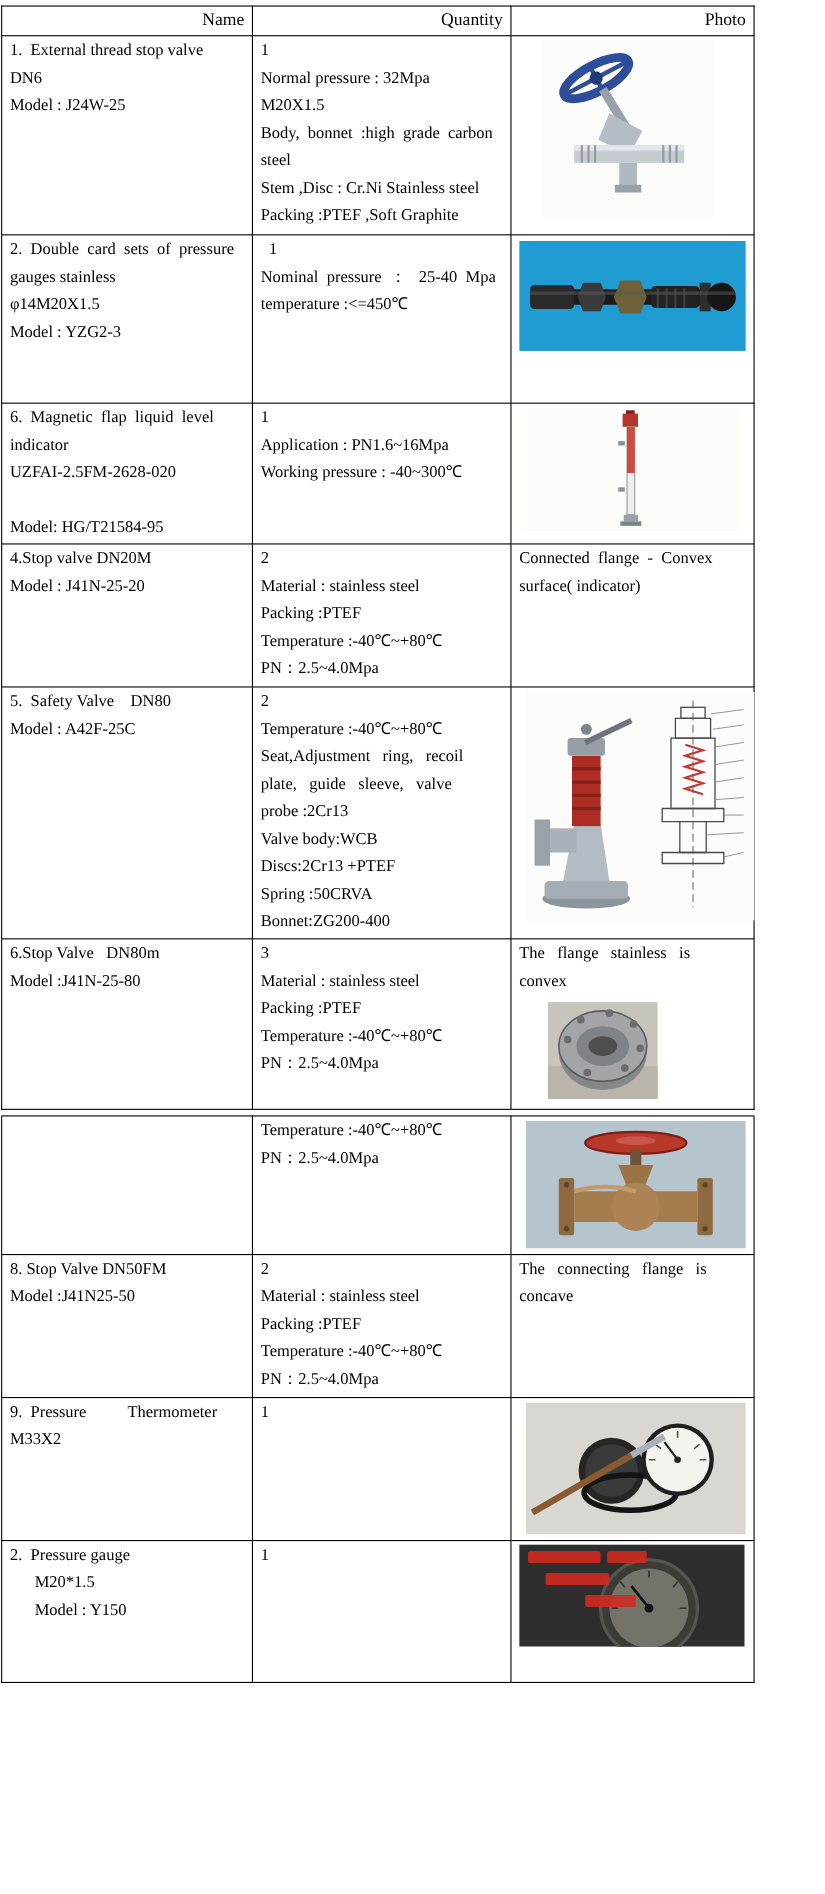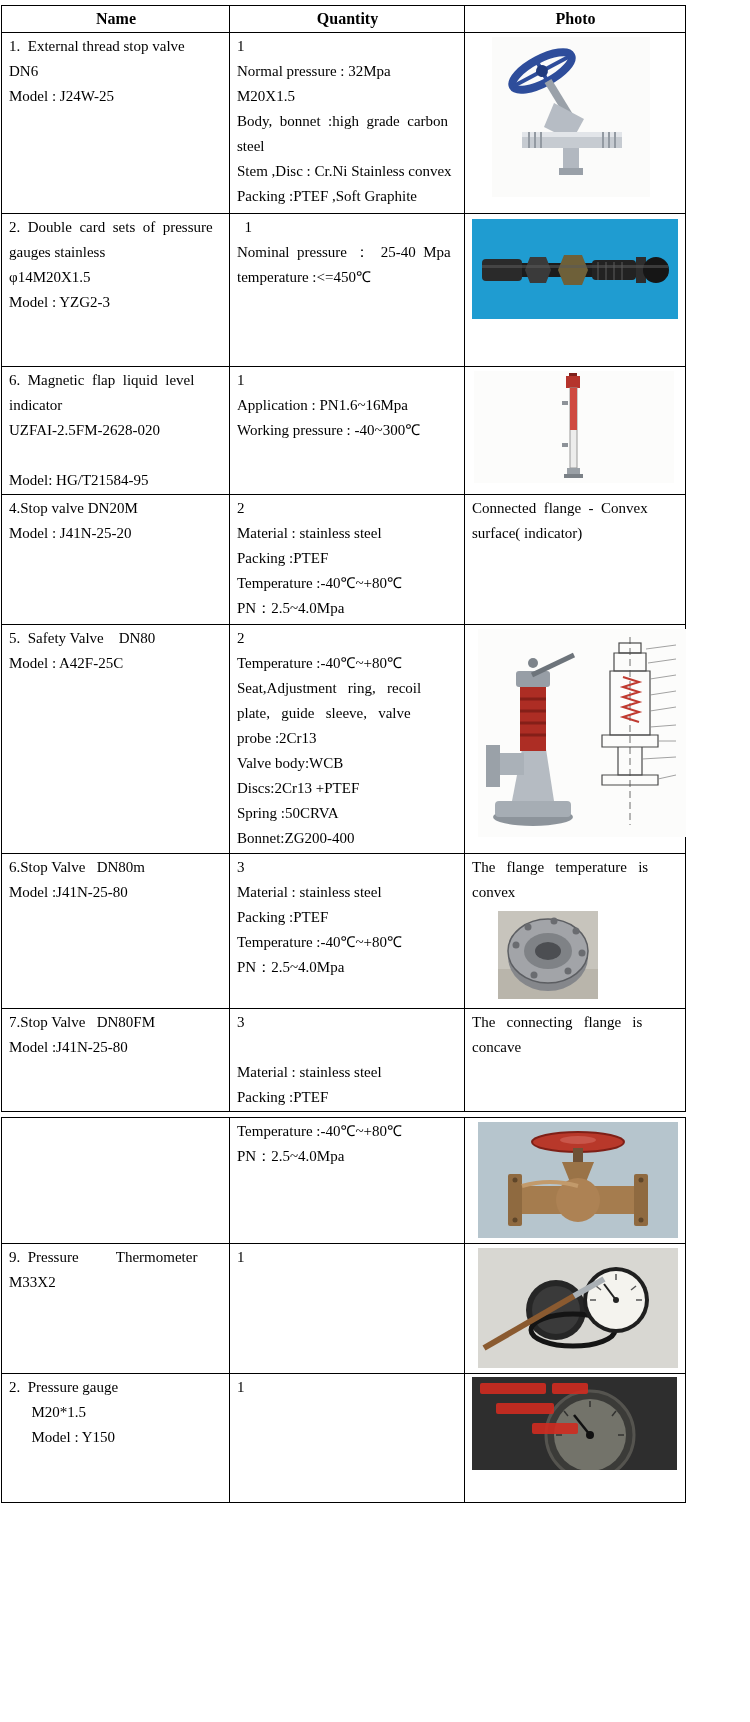--- a/index.html
+++ b/index.html
@@ -1,21 +1,21 @@
 <!DOCTYPE html>
 <html><head>
 <meta charset="utf-8">
 <style>
   html,body{margin:0;padding:0;background:#ffffff;}
   body{width:750px;height:1722px;font-family:"Liberation Serif",serif;color:#000;}
   .page{padding:5px 0 0 1px;}
   table{border-collapse:collapse;table-layout:fixed;width:684px;}
   col.c-name{width:228px;} col.c-qty{width:235px;} col.c-photo{width:221px;}
   th,td{border:1px solid #000;vertical-align:top;padding:1px 7px;font-weight:normal;}
-  th{text-align:center;font-size:16px;line-height:24px;height:24px;padding-left:8px;font-weight:bold;}
+  th{text-align:right;font-size:16px;line-height:24px;height:24px;padding-left:8px;}
   p.cl{margin:0;line-height:25px;min-height:25px;font-size:15px;white-space:pre-wrap;text-align:left;}
   tr.pagebreak td{height:5px;padding:0;border-left:none;border-right:none;border-top:1px solid #000;border-bottom:1px solid #000;}
   .photo{margin:3px 0 3px 6px;line-height:0;}
   div[data-name="stop-valve-photo"]{margin-left:20px;}
   div[data-name="flange-photo"]{margin-left:26px;margin-top:6px;}
   div[data-name="level-indicator-photo"]{margin-left:2px;}
   div[data-name="pressure-gauge-photo"]{margin:2px 0 0 0;}
   div[data-name="gauge-connection-photo"]{margin:4px 0 0 0;}
 </style>
 </head>
@@ -41,21 +41,21 @@
             <p class="cl" data-name="cell-line">1.  External thread stop valve</p>
             <p class="cl" data-name="cell-line">DN6</p>
             <p class="cl" data-name="cell-line">Model : J24W-25</p>
           </td>
           <td class="col-qty" data-name="table-cell">
             <p class="cl" data-name="cell-line">1</p>
             <p class="cl" data-name="cell-line">Normal pressure : 32Mpa</p>
             <p class="cl" data-name="cell-line">M20X1.5</p>
             <p class="cl" data-name="cell-line">Body,  bonnet  :high  grade  carbon</p>
             <p class="cl" data-name="cell-line">steel</p>
-            <p class="cl" data-name="cell-line">Stem ,Disc : Cr.Ni Stainless convex</p>
+            <p class="cl" data-name="cell-line">Stem ,Disc : Cr.Ni Stainless steel</p>
             <p class="cl" data-name="cell-line">Packing :PTEF ,Soft Graphite</p>
           </td>
           <td class="col-photo" data-name="table-cell">
             <div class="photo" data-name="stop-valve-photo"><svg width="158" height="160" viewBox="0 0 158 160" xmlns="http://www.w3.org/2000/svg">
                 <rect width="158" height="160" fill="#fbfbfa"></rect>
                 <g transform="rotate(-28 50 34)">
                   <ellipse cx="50" cy="34" rx="33" ry="12" fill="none" stroke="#2e4d9b" stroke-width="8"></ellipse>
                   <line x1="17" y1="34" x2="83" y2="34" stroke="#2e4d9b" stroke-width="4"></line>
                   <line x1="50" y1="22" x2="50" y2="46" stroke="#2e4d9b" stroke-width="4"></line>
                   <circle cx="50" cy="34" r="6" fill="#203a7c"></circle>
@@ -217,57 +217,41 @@
             <p class="cl" data-name="cell-line">Model :J41N-25-80</p>
           </td>
           <td class="col-qty" data-name="table-cell">
             <p class="cl" data-name="cell-line">3</p>
             <p class="cl" data-name="cell-line">Material : stainless steel</p>
             <p class="cl" data-name="cell-line">Packing :PTEF</p>
             <p class="cl" data-name="cell-line">Temperature :-40℃~+80℃</p>
             <p class="cl" data-name="cell-line">PN：2.5~4.0Mpa</p>
           </td>
           <td class="col-photo" data-name="table-cell">
-            <p class="cl" data-name="cell-line">The   flange   temperature   is</p>
+            <p class="cl" data-name="cell-line">The   flange   stainless   is</p>
             <p class="cl" data-name="cell-line">convex</p>
             <div class="photo" data-name="flange-photo"><svg width="100" height="88" viewBox="0 0 100 88" xmlns="http://www.w3.org/2000/svg">
                 <rect width="100" height="88" fill="#c7c4bc"></rect>
                 <rect y="58" width="100" height="30" fill="#b9b5ab"></rect>
                 <ellipse cx="50" cy="46" rx="40" ry="34" fill="#85878b"></ellipse>
                 <ellipse cx="50" cy="40" rx="40" ry="32" fill="#a2a4a8" stroke="#5c5e62" stroke-width="1.5"></ellipse>
                 <ellipse cx="50" cy="40" rx="24" ry="18" fill="#7f8286"></ellipse>
                 <ellipse cx="50" cy="40" rx="13" ry="9" fill="#4c4e52"></ellipse>
                 <g fill="#6a6c70">
                   <circle cx="18" cy="34" r="3.5"></circle>
                   <circle cx="30" cy="16" r="3.5"></circle>
                   <circle cx="56" cy="10" r="3.5"></circle>
                   <circle cx="78" cy="20" r="3.5"></circle>
                   <circle cx="84" cy="42" r="3.5"></circle>
                   <circle cx="70" cy="60" r="3.5"></circle>
                   <circle cx="36" cy="64" r="3.5"></circle>
                 </g>
               </svg></div>
           </td>
         </tr>
-        <tr data-name="table-row">
-          <td class="col-name" data-name="table-cell" style="height: 98px;">
-            <p class="cl" data-name="cell-line">7.Stop Valve   DN80FM</p>
-            <p class="cl" data-name="cell-line">Model :J41N-25-80</p>
-          </td>
-          <td class="col-qty" data-name="table-cell">
-            <p class="cl" data-name="cell-line">3</p>
-            <p class="cl" data-name="cell-line"></p>
-            <p class="cl" data-name="cell-line">Material : stainless steel</p>
-            <p class="cl" data-name="cell-line">Packing :PTEF</p>
-          </td>
-          <td class="col-photo" data-name="table-cell">
-            <p class="cl" data-name="cell-line">The   connecting   flange   is</p>
-            <p class="cl" data-name="cell-line">concave</p>
-          </td>
-        </tr>
         <tr class="pagebreak" data-name="page-break">
           <td colspan="3"></td>
         </tr>
         <tr data-name="table-row">
           <td class="col-name" data-name="table-cell" style="height: 123px;"></td>
           <td class="col-qty" data-name="table-cell">
             <p class="cl" data-name="cell-line">Temperature :-40℃~+80℃</p>
             <p class="cl" data-name="cell-line">PN：2.5~4.0Mpa</p>
           </td>
           <td class="col-photo" data-name="table-cell">
@@ -285,20 +269,37 @@
                 <g fill="#5f4629">
                   <circle cx="37" cy="58" r="2.5"></circle>
                   <circle cx="37" cy="98" r="2.5"></circle>
                   <circle cx="163" cy="58" r="2.5"></circle>
                   <circle cx="163" cy="98" r="2.5"></circle>
                 </g>
               </svg></div>
           </td>
         </tr>
         <tr data-name="table-row">
+          <td class="col-name" data-name="table-cell" style="height: 127px;">
+            <p class="cl" data-name="cell-line">8. Stop Valve DN50FM</p>
+            <p class="cl" data-name="cell-line">Model :J41N25-50</p>
+          </td>
+          <td class="col-qty" data-name="table-cell">
+            <p class="cl" data-name="cell-line">2</p>
+            <p class="cl" data-name="cell-line">Material : stainless steel</p>
+            <p class="cl" data-name="cell-line">Packing :PTEF</p>
+            <p class="cl" data-name="cell-line">Temperature :-40℃~+80℃</p>
+            <p class="cl" data-name="cell-line">PN：2.5~4.0Mpa</p>
+          </td>
+          <td class="col-photo" data-name="table-cell">
+            <p class="cl" data-name="cell-line">The   connecting   flange   is</p>
+            <p class="cl" data-name="cell-line">concave</p>
+          </td>
+        </tr>
+        <tr data-name="table-row">
           <td class="col-name" data-name="table-cell" style="height: 127px; margin-top: 40px;">
             <p class="cl" data-name="cell-line">9.  Pressure          Thermometer</p>
             <p class="cl" data-name="cell-line">M33X2</p>
           </td>
           <td class="col-qty" data-name="table-cell">
             <p class="cl" data-name="cell-line">1</p>
           </td>
           <td class="col-photo" data-name="table-cell">
             <div class="photo" data-name="thermometer-photo"><svg width="200" height="120" viewBox="0 0 200 120" xmlns="http://www.w3.org/2000/svg">
                 <rect width="200" height="120" fill="#d8d7d2"></rect>

